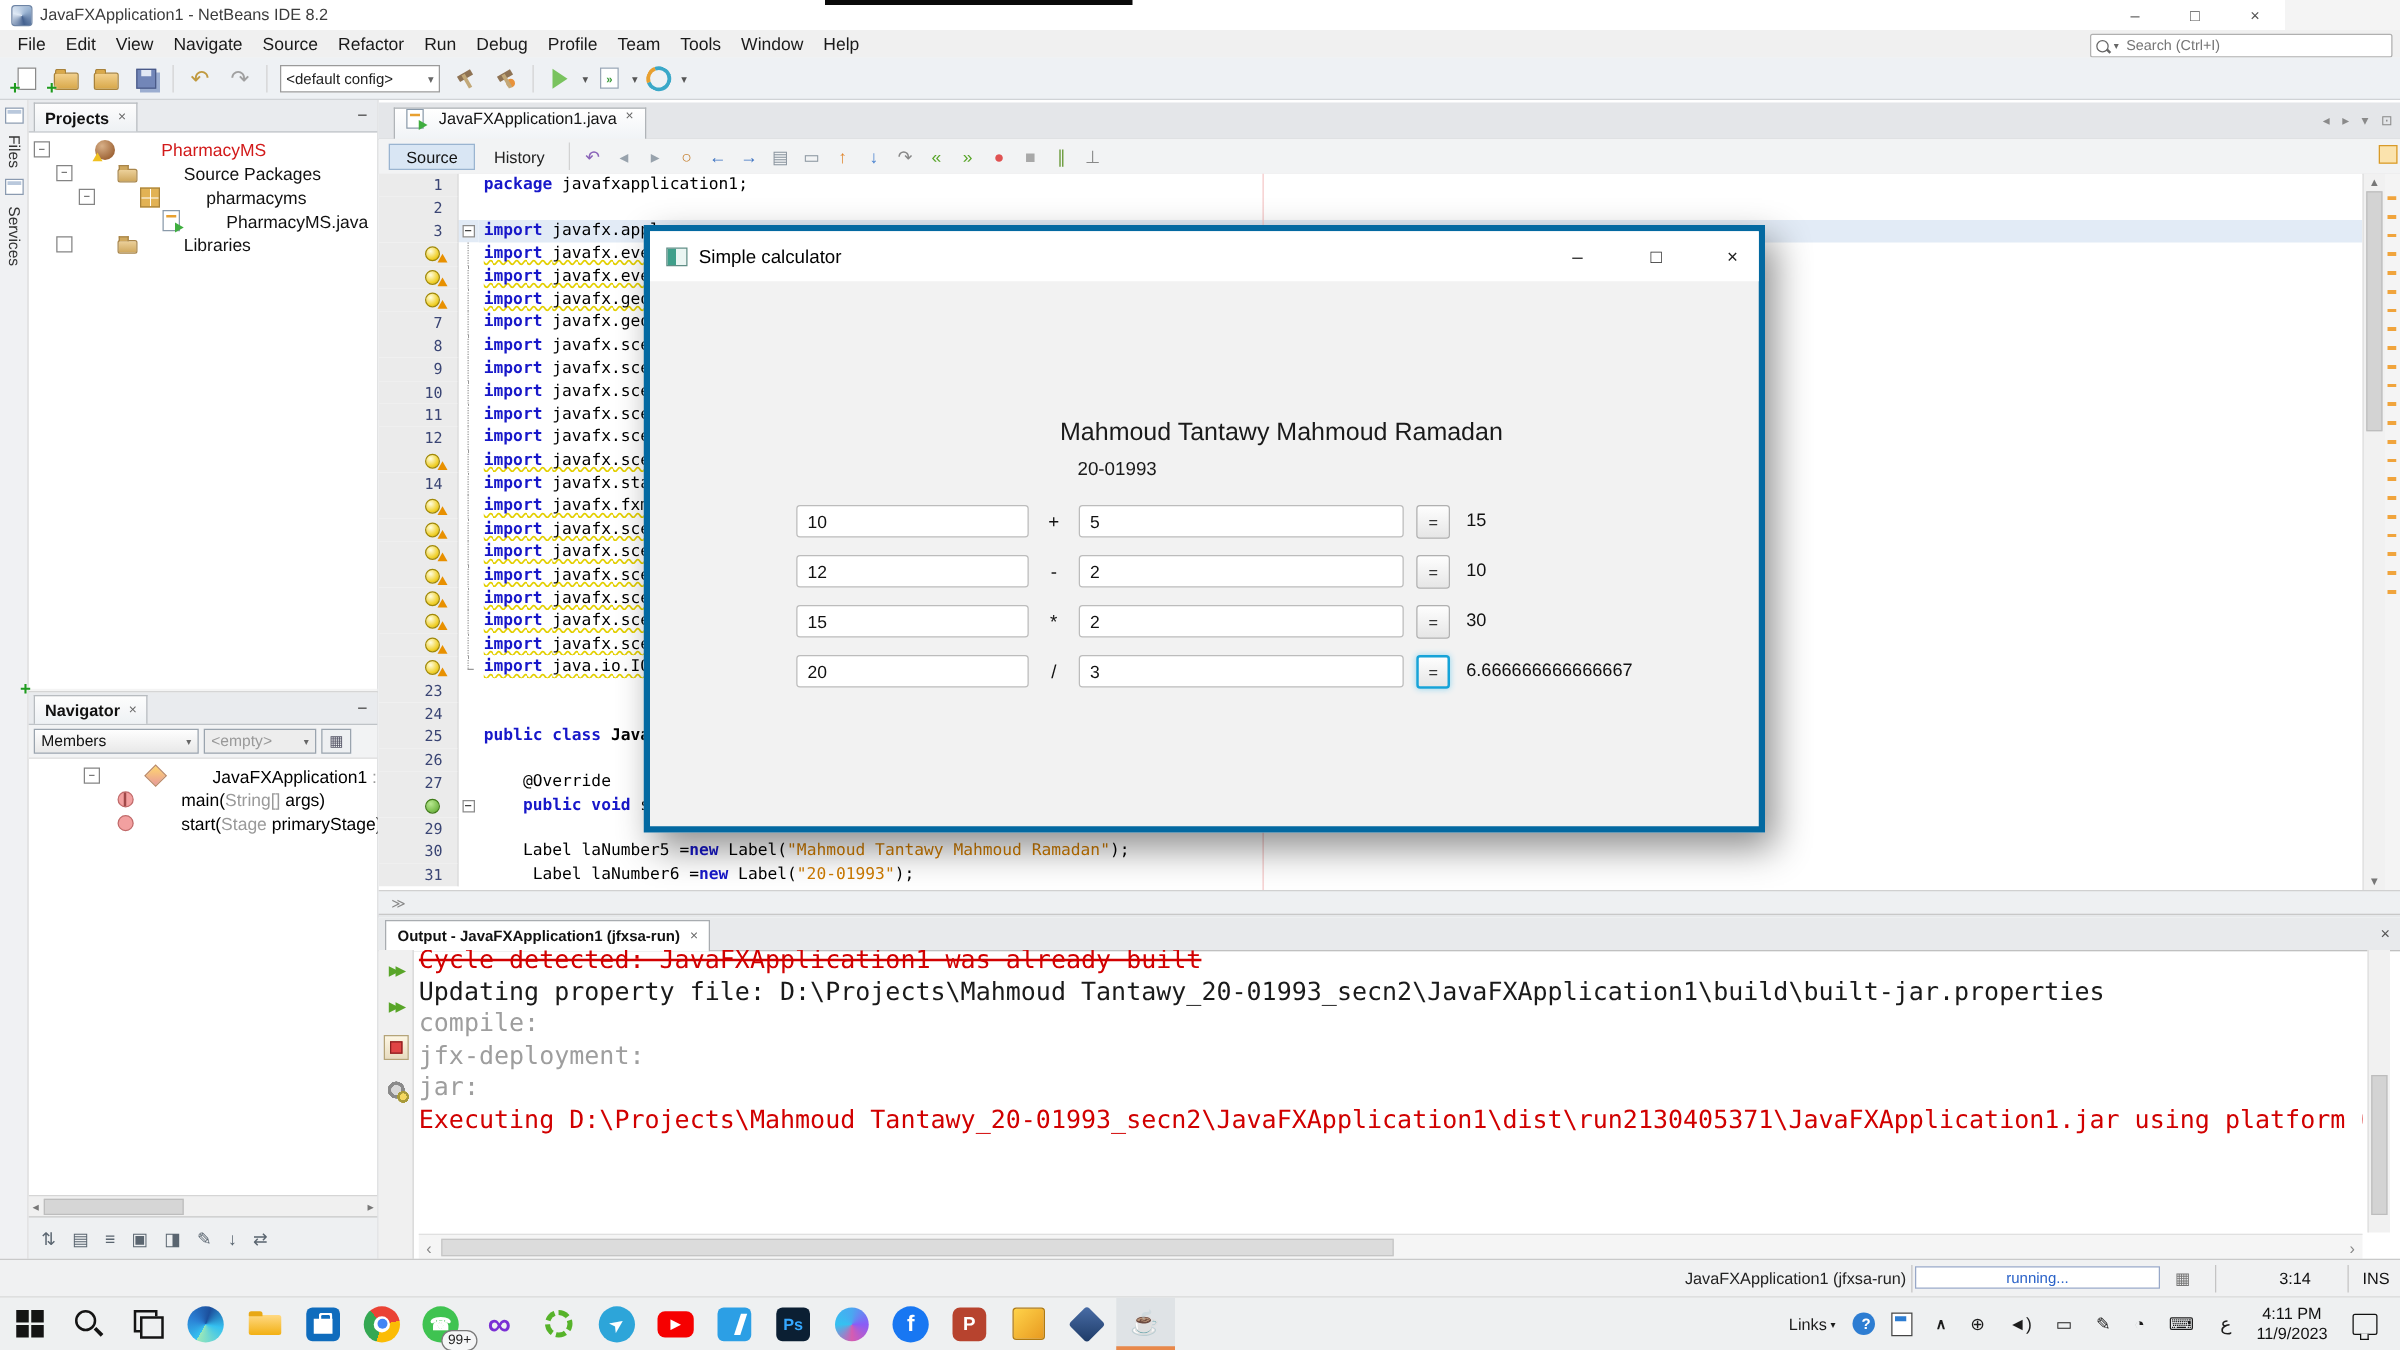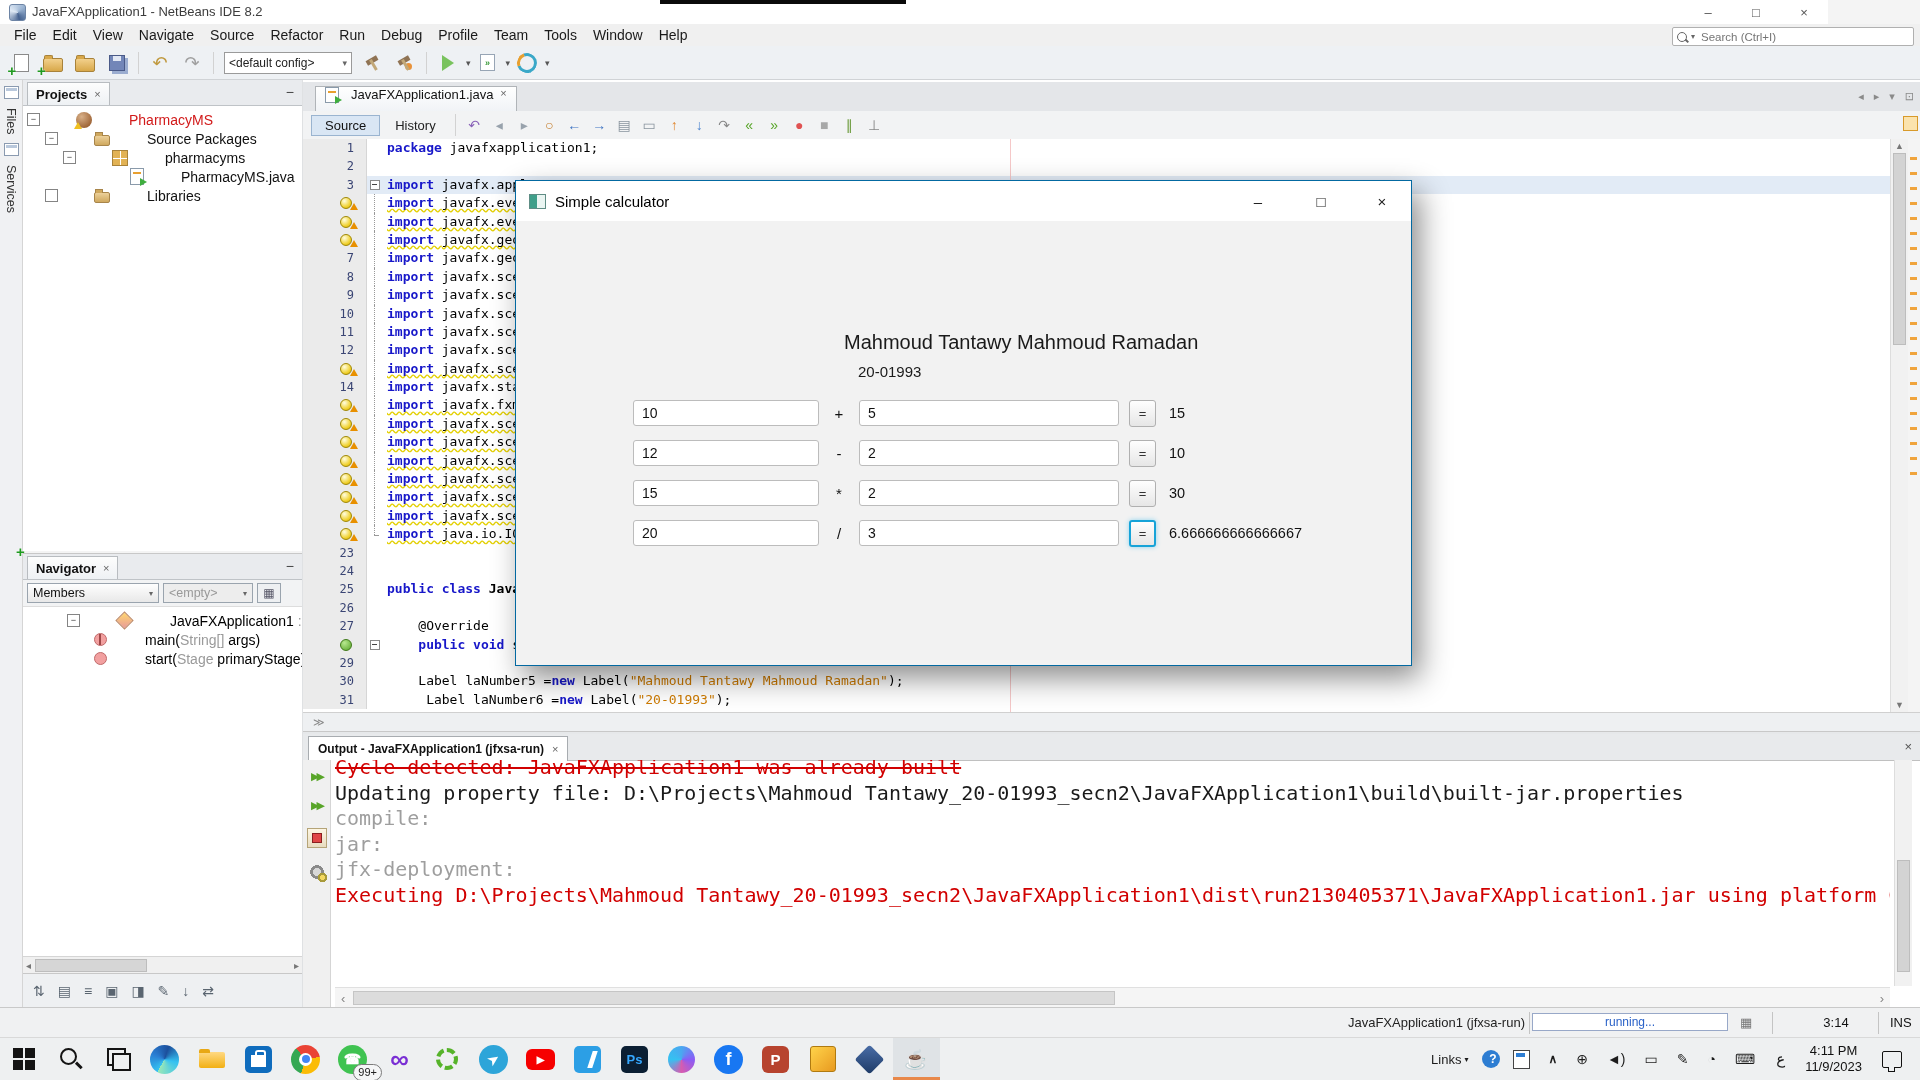--- a/index.html
+++ b/index.html
@@ -146,21 +146,21 @@
   .escroll{position:absolute;right:12px;top:139px;width:17px;height:573px;background:#f1f1f1;border-left:1px solid #ddd;}
   .escroll .arr{position:absolute;left:0;right:0;text-align:center;font-size:9px;color:#777;}
   .ethumb{position:absolute;left:2px;right:2px;top:14px;height:190px;background:#d3d3d3;border:1px solid #bdbdbd;}
   .stripe{position:absolute;right:0;top:139px;width:12px;height:573px;background:#f4f4f4;}
   .stripe-marks{position:absolute;left:2px;top:18px;width:7px;height:330px;
        background:repeating-linear-gradient(to bottom,#f0a43c 0 3px,transparent 3px 15px);}
   .warn-summary{position:absolute;right:2px;top:116px;width:13px;height:13px;background:#fbe3ad;border:1px solid #d89a2a;}
   .ebottom{position:absolute;left:303px;top:712px;right:0;height:19px;background:#eef0f2;border-top:1px solid #d0d0d0;
        font-size:11px;color:#888;padding-left:10px;display:flex;align-items:center;}
   
-  .calc{position:absolute;left:515px;top:180px;width:897px;height:486px;background:#f2f2f2;border:1px solid #0369a1;
+  .calc{position:absolute;left:515px;top:180px;width:897px;height:486px;background:#f2f2f2;border:5px solid #0369a1;
         box-shadow:8px 12px 28px rgba(0,0,0,.45);z-index:40;box-sizing:border-box;}
   .calc-title{height:40px;background:#fff;position:relative;display:flex;align-items:center;}
   .calc-ico{width:15px;height:13px;margin-left:13px;border:1px solid #5f8d85;flex:none;
         background:linear-gradient(90deg,#3f9f8a 0 45%,#eaf5f2 45%);}
   .calc-title-text{margin-left:9px;font-size:15px;color:#000;}
   .cbtn{position:absolute;top:0;width:46px;height:40px;display:flex;align-items:center;justify-content:center;
         font-size:15px;color:#222;}
   .calc-rows{position:absolute;left:0;top:218px;right:0;}
   .crow{display:flex;align-items:center;height:28px;margin-bottom:12px;padding-left:117px;}
   .fa,.fb{height:26px;background:#fff;border:1px solid #bcbcbc;border-radius:3px;font-size:14px;display:flex;
@@ -794,23 +794,23 @@
     <span class="oi oi-gear"></span>
   </div>
   <div class="console">
   <div class="ol errcut">Cycle detected: JavaFXApplication1 was already built</div>
 
   <div class="ol plain">Updating property file: D:\Projects\Mahmoud Tantawy_20-01993_secn2\JavaFXApplication1\build\built-jar.properties</div>
 
   <div class="ol muted">compile:</div>
 
 
+  <div class="ol muted">jfx-deployment:</div>
+
   <div class="ol muted">jar:</div>
-
-  <div class="ol muted">jfx-deployment:</div>
 
 
 
   <div class="ol err">Executing D:\Projects\Mahmoud Tantawy_20-01993_secn2\JavaFXApplication1\dist\run2130405371\JavaFXApplication1.jar using platform C:\Program F</div>
 </div>
   <div class="o-hscroll">
     <span>‹</span>
     <span class="o-hthumb"></span>
     <span>›</span>
   </div>

